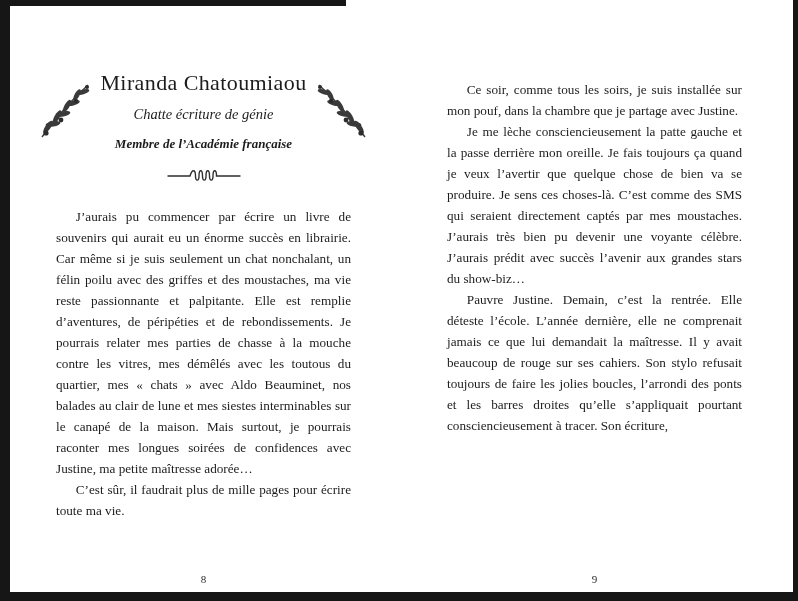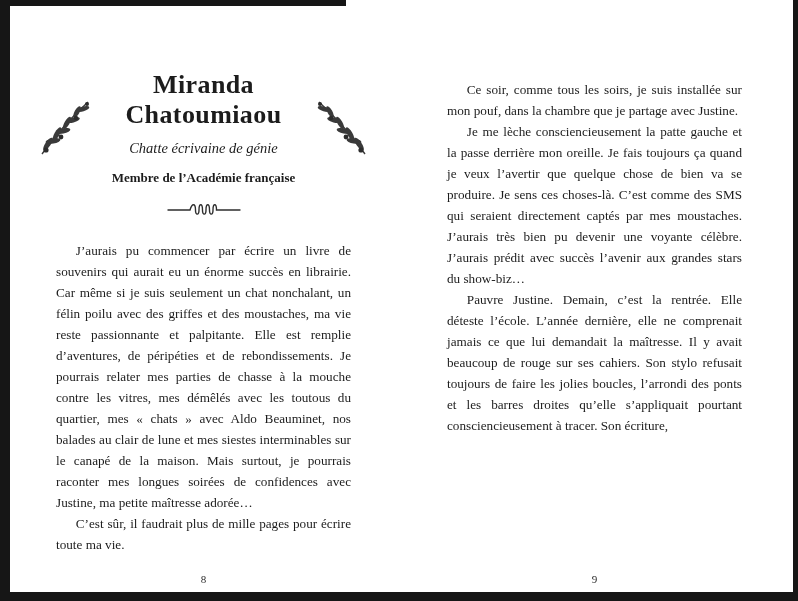--- a/index.html
+++ b/index.html
@@ -30,34 +30,35 @@
   .page-right { left: 447px; padding-top: 79px; }
 
   .chapter-header {
     display: flex;
     align-items: center;
     width: 331px;
     margin-left: -18px;
   }
   .chapter-titles { flex: 1; text-align: center; }
   .chapter-title {
-    font-size: 26px;
-    font-weight: 700;
+    font-size: 22px;
+    font-weight: 400;
     letter-spacing: 0.4px;
     margin: 0 0 10px 0;
   }
   .chapter-subtitle {
     font-size: 14.5px;
     font-style: italic;
     margin: 0 0 13px 0;
   }
   .chapter-affiliation {
     font-size: 13px;
     font-weight: 700;
     margin: 0;
+    font-style: italic;
   }
   .branch { flex: 0 0 auto; }
   .branch-right { transform: scaleX(-1); }
 
   .divider-wrap {
     text-align: center;
     margin: 15px 0 19px 0;
   }
 
   .page-body p {
@@ -105,21 +106,21 @@
           <ellipse cx="45" cy="15" rx="6.5" ry="2.4" fill="#3a3a3a" transform="rotate(-16 45 15)"></ellipse>
           <circle cx="8" cy="56" r="2.6" fill="#2c2c2c"></circle>
           <circle cx="23" cy="43" r="2.4" fill="#2c2c2c"></circle>
           <circle cx="38" cy="24" r="2.2" fill="#2c2c2c"></circle>
           <circle cx="49" cy="10" r="2" fill="#2c2c2c"></circle>
         </svg>
       </span>
 
       <div class="chapter-titles">
         <h1 class="chapter-title">Miranda Chatoumiaou</h1>
-        <div class="chapter-subtitle">Chatte écrivaine de génie</div>
+        <div class="chapter-subtitle">Chatte écriture de génie</div>
         <div class="chapter-affiliation">Membre de l’Académie française</div>
       </div>
 
       <span class="branch branch-right">
         <svg width="54" height="64" viewBox="0 0 54 64">
           <path d="M4 60 C 14 46, 28 28, 50 8" stroke="#3a3a3a" stroke-width="1.4" fill="none"></path>
           <ellipse cx="10" cy="50" rx="7.5" ry="2.6" fill="#3a3a3a" transform="rotate(-55 10 50)"></ellipse>
           <ellipse cx="15" cy="47" rx="7.5" ry="2.6" fill="#3a3a3a" transform="rotate(-10 15 47)"></ellipse>
           <ellipse cx="19" cy="40" rx="7.5" ry="2.6" fill="#3a3a3a" transform="rotate(-60 19 40)"></ellipse>
           <ellipse cx="25" cy="37" rx="7.5" ry="2.6" fill="#3a3a3a" transform="rotate(-12 25 37)"></ellipse>

